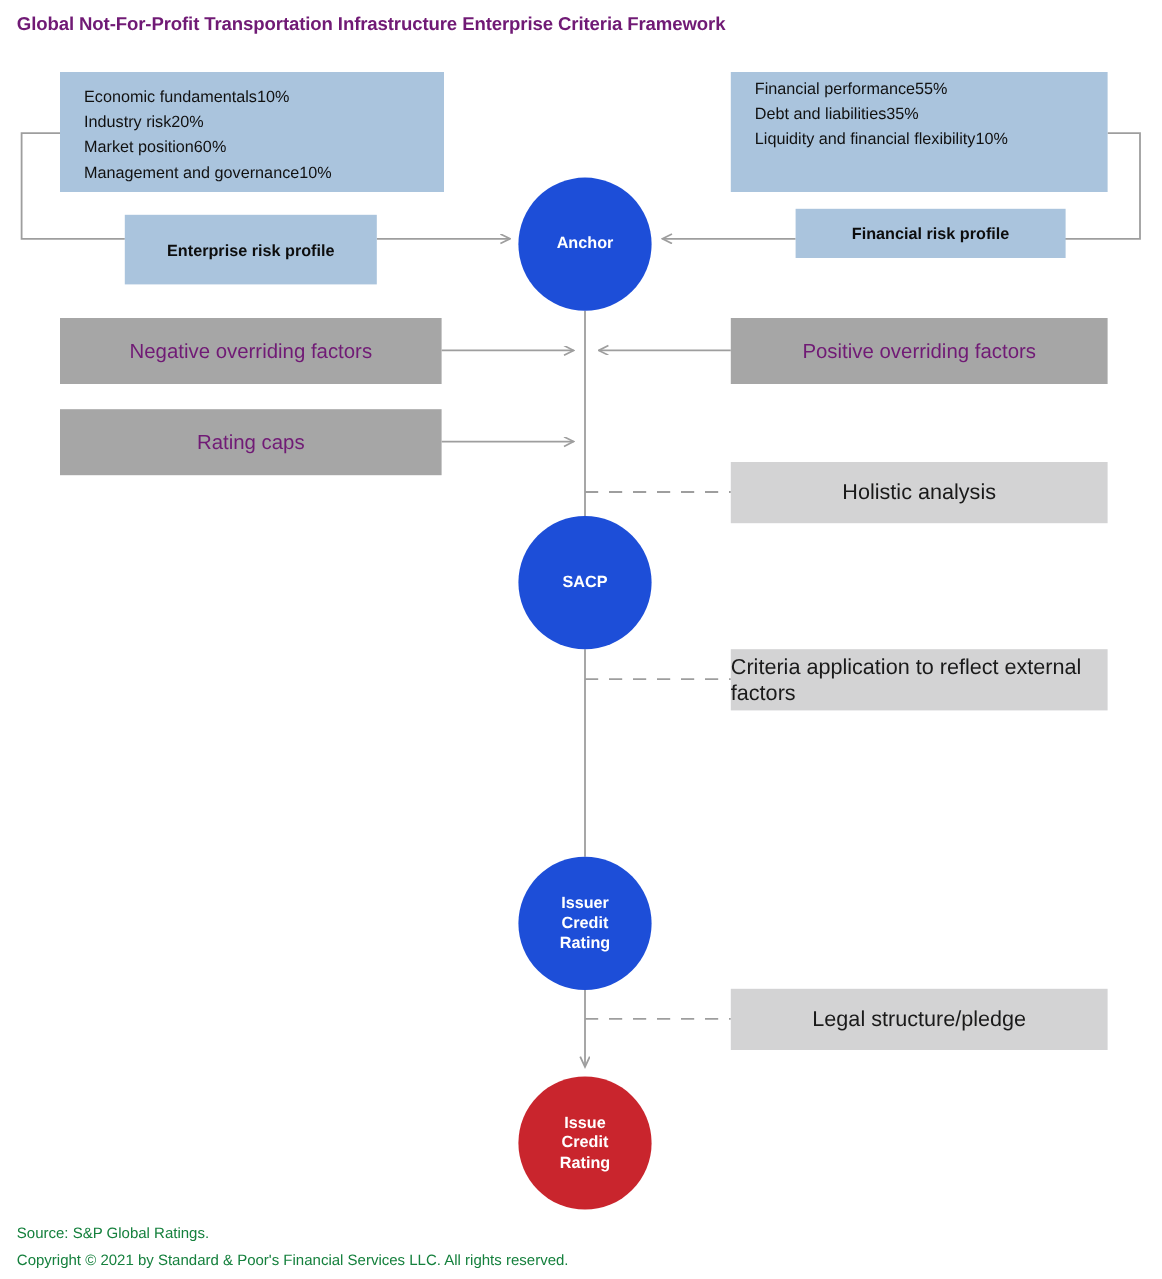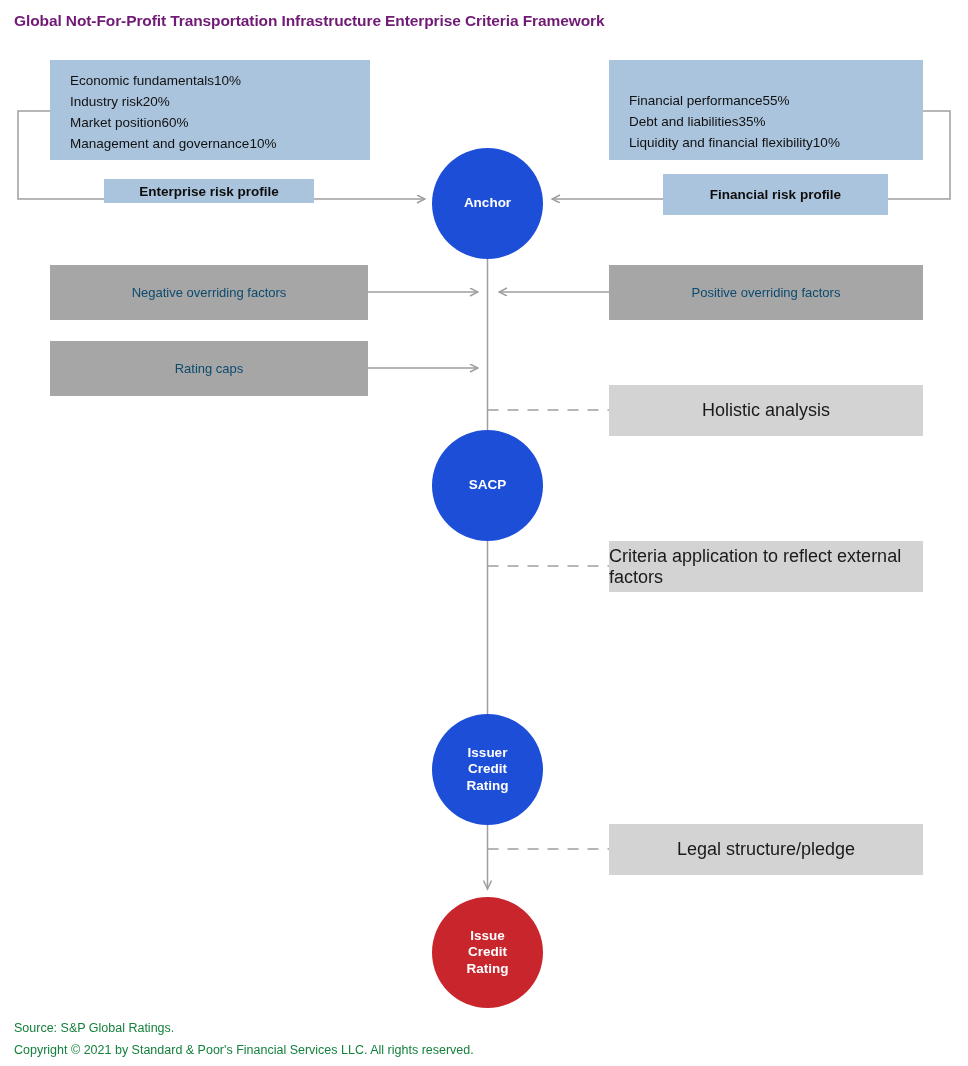--- a/index.html
+++ b/index.html
@@ -63,22 +63,22 @@
   .bar-blue {
     background: #aac4dd;
     font-size: 13.5px;
     font-weight: bold;
     color: #0d0d0d;
   }
 
   
   .bar-gray {
     background: #a6a6a6;
-    font-size: 13px;
-    color: #0c4a6e;
+    font-size: 17px;
+    color: #701a75;
     text-align: center;
   }
 
   
   .bar-lightgray {
     background: #d3d3d4;
     font-size: 18px;
     color: #1a1a1a;
   }
 
@@ -179,36 +179,36 @@
     <div class="weight-row">
       <span class="w-label">Market position</span>
       <span class="w-value">60%</span>
     </div>
     <div class="weight-row">
       <span class="w-label">Management and governance</span>
       <span class="w-value">10%</span>
     </div>
   </div>
 
-  <div class="box panel-blue" style="left:609px; top:60px; width:314px; height:100px; padding-top:30px;">
+  <div class="box panel-blue" style="left:609px; top:60px; width:314px; height:100px; padding-top:3px;">
     <div class="weight-row">
       <span class="w-label">Financial performance</span>
       <span class="w-value">55%</span>
     </div>
     <div class="weight-row">
       <span class="w-label">Debt and liabilities</span>
       <span class="w-value">35%</span>
     </div>
     <div class="weight-row">
       <span class="w-label">Liquidity and financial flexibility</span>
       <span class="w-value">10%</span>
     </div>
   </div>
 
-  <div class="box bar-blue" style="left:104px; top:179px; width:210px; height:24px;">
+  <div class="box bar-blue" style="left:104px; top:179px; width:210px; height:58px;">
     <span>Enterprise risk profile</span>
   </div>
 
   <div class="box bar-blue" style="left:663px; top:174px; width:225px; height:41px;">
     <span>Financial risk profile</span>
   </div>
 
   <div class="box bar-gray" style="left:50px; top:265px; width:318px; height:55px;">
     <span>Negative overriding factors</span>
   </div>

